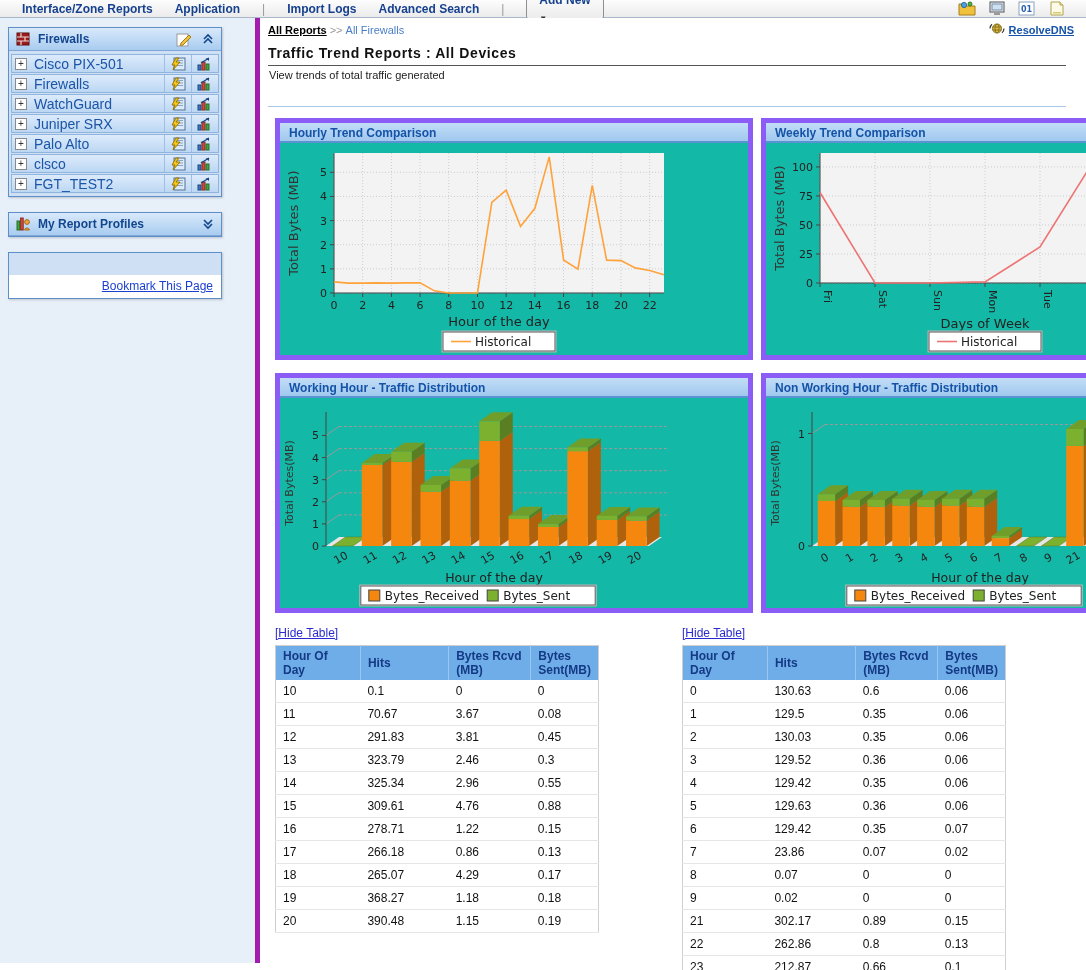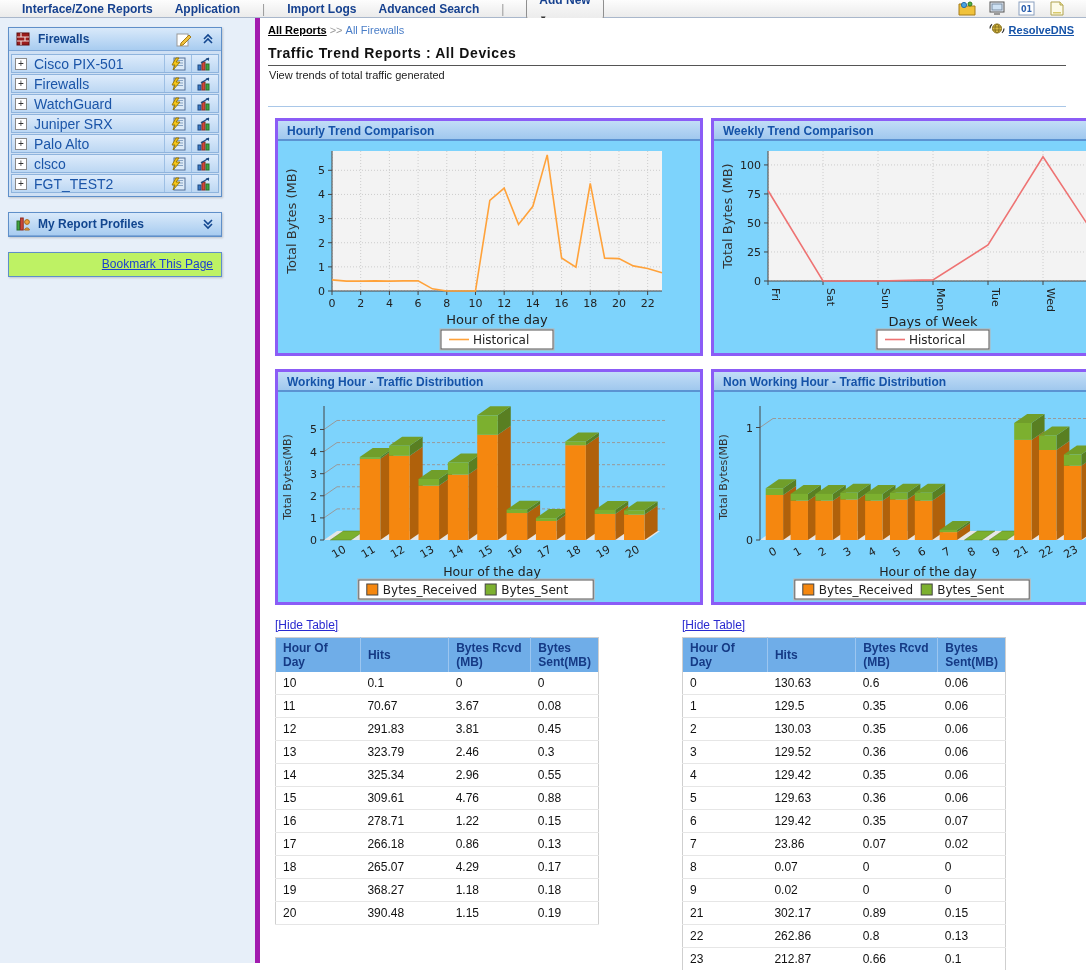--- a/index.html
+++ b/index.html
@@ -45,39 +45,39 @@
   .fw-row {
     display:flex; align-items:center; height:19px; margin-bottom:1px;
     background:linear-gradient(#ddebfb,#bcd7f3); border:1px solid #8fb4dd;
   }
   .fw-expand {
     width:12px; height:12px; margin-left:3px; background:#fff; border:1px solid #8a8a8a;
     font-size:10px; line-height:10px; text-align:center; color:#333; cursor:pointer; flex:none;
   }
   .fw-name { flex:1; color:#1b55a8; font-weight:normal; font-size:14px; padding-left:7px; cursor:pointer; white-space:nowrap; overflow:hidden; }
   .fw-ic { width:27px; align-self:stretch; border-left:1px solid #9dbfe4; display:flex; align-items:center; justify-content:center; cursor:pointer; }
-  .bm-body { background:#bef264; padding:4px 8px 5px 8px; text-align:right; }
+  .bm-body { background:#ffffff; padding:4px 8px 5px 8px; text-align:right;margin-top:22px; }
   .bm-link { color:#1b3fd0; font-size:12px; text-decoration:underline; cursor:pointer; }
 
   
   .main { flex:1; background:#fff; min-width:0; }
   .crumbbar { display:flex; align-items:center; padding:4px 12px 2px 8px; font-size:11px; }
   .crumb-root { color:#000; font-weight:bold; text-decoration:underline; cursor:pointer; }
   .crumb-sep { color:#999; margin:0 3px; }
   .crumb-cur { color:#4a7ec8; }
   .crumb-right { margin-left:auto; display:flex; align-items:center; gap:4px; }
   .resolve-link { color:#1553a8; font-weight:bold; text-decoration:underline; font-size:11px; cursor:pointer; }
 
   .titleblock { margin:3px 20px 0 8px; }
   .page-title { font-size:14px; font-weight:bold; color:#111; letter-spacing:.6px; padding:3px 0 4px 0; border-bottom:1px solid #555; }
   .page-sub { font-size:11px; color:#222; padding:3px 0 0 1px; }
   .section-rule { height:1px; background:#a9c7e8; margin:25px 20px 11px 8px; }
 
   .charts-row { display:flex; gap:8px; margin:0 0 13px 15px; }
-  .chart-panel { width:428px; border:3px solid #8b5cf6; background:#7dd3fc; flex:none; }
+  .chart-panel { width:478px; border:5px solid #8b5cf6; background:#14b8a6; flex:none; }
   .chart-hd {
     height:20px; line-height:20px; background:linear-gradient(#c2ddf7,#a0c8ee);
     border-bottom:2px solid #5b93d2; color:#1553a8; font-weight:bold; font-size:12px; padding-left:9px;
     white-space:nowrap; overflow:hidden;
   }
   .chart-body svg { display:block; }
 
   .tables-row { display:flex; gap:13px; margin-left:15px; align-items:flex-start; }
   .table-col { width:394px; flex:none; }
   .hide-link { font-size:12px; color:#2a2ad0; text-decoration:underline; display:inline-block; margin:0 0 5px 0; cursor:pointer; }

